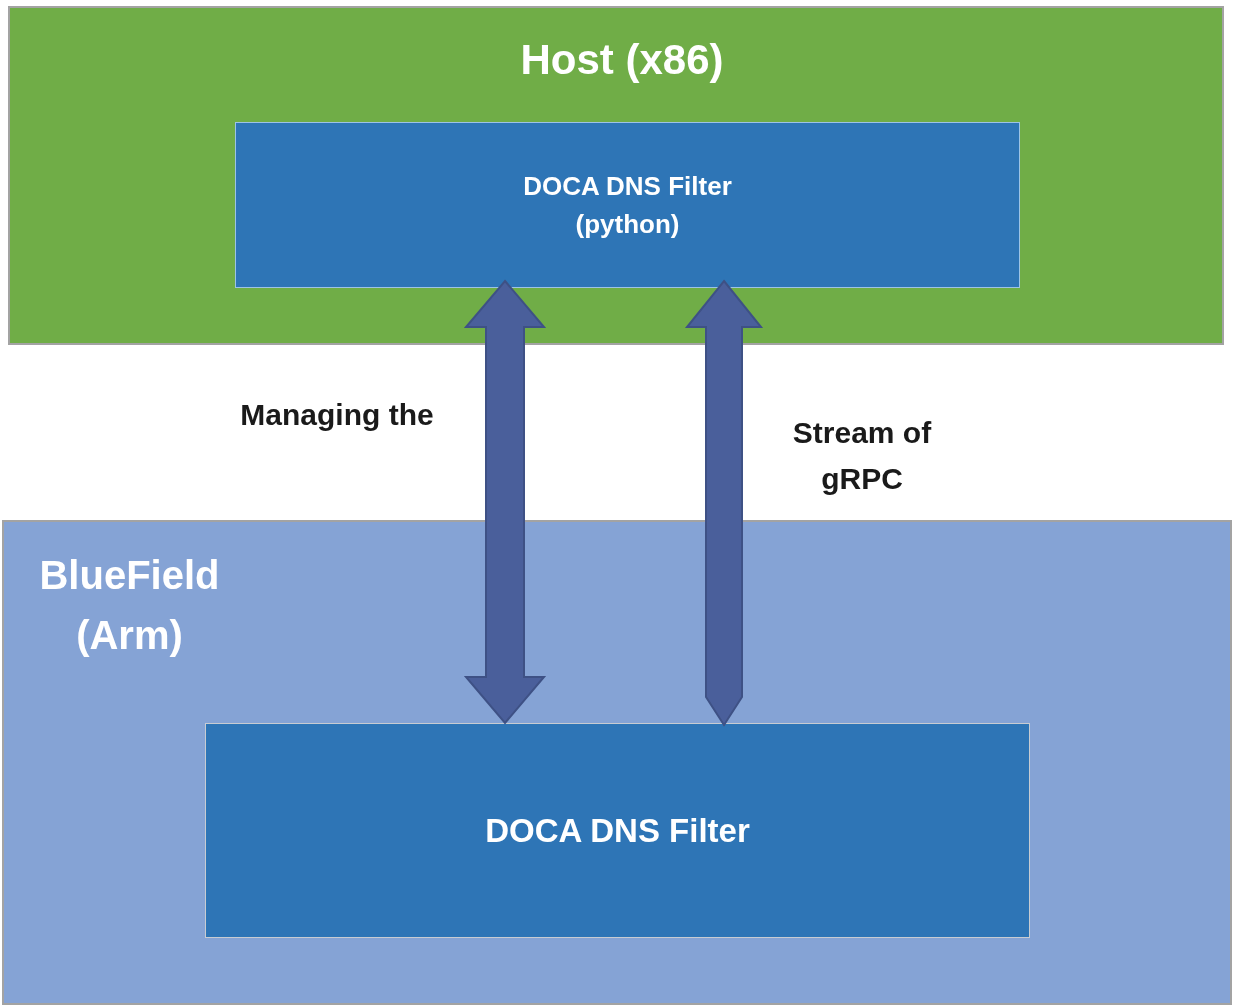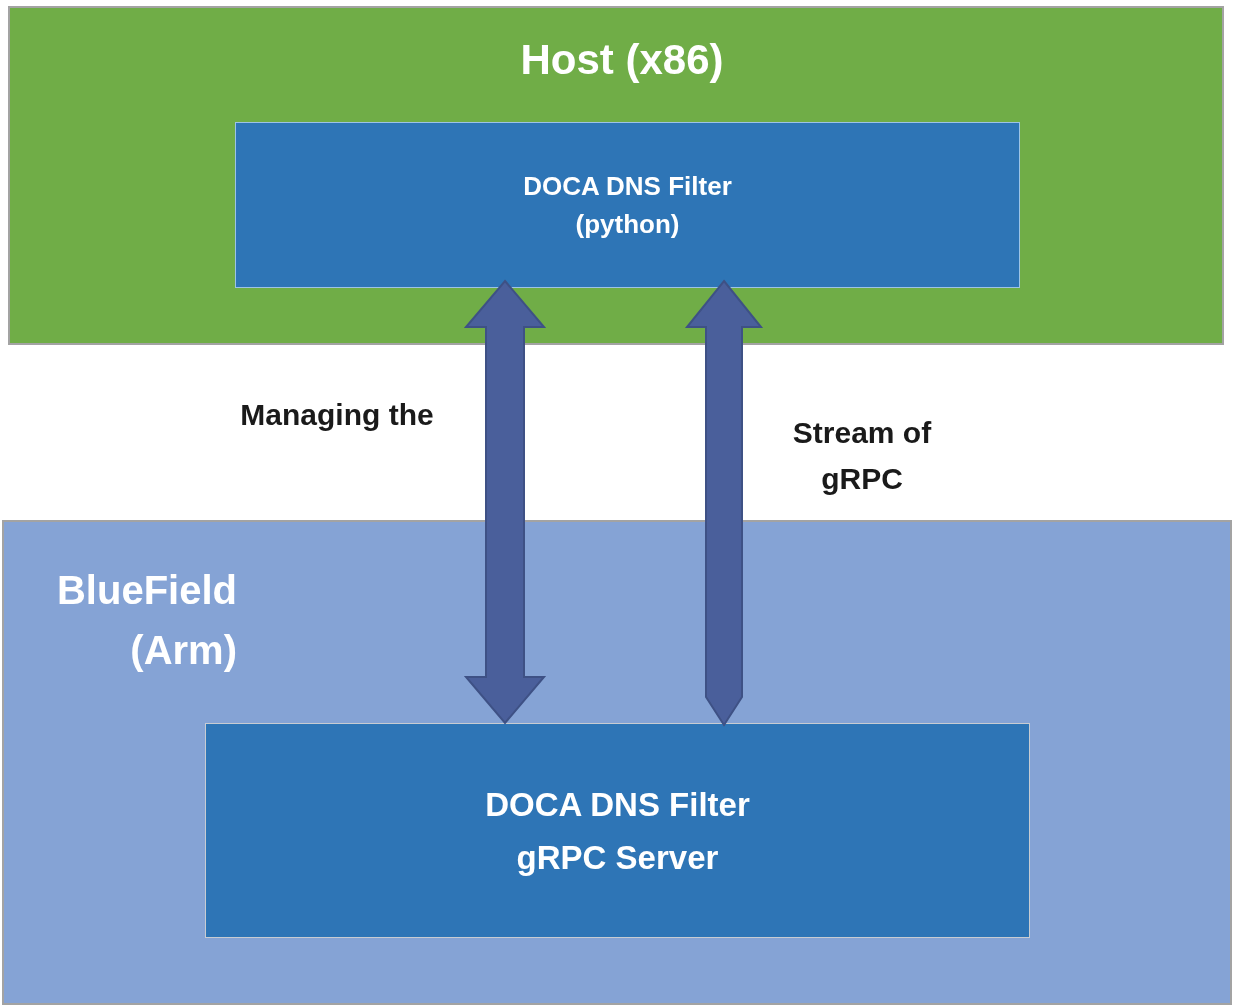--- a/index.html
+++ b/index.html
@@ -51,23 +51,23 @@
   }
   .bluefield-region {
     position: absolute;
     left: 2px; top: 520px;
     width: 1230px; height: 485px;
     background: var(--bluefield-bg);
     border: 2px solid var(--region-border);
   }
   .bluefield-title {
     position: absolute;
-    left: 18px; top: 38px;
+    left: 18px; top: 23px;
     width: 215px;
-    text-align: right;
+    text-align: center;
     color: var(--title-text);
     font-size: 40px;
     font-weight: 700;
     line-height: 60px;
   }
   .server-box {
     position: absolute;
     left: 205px; top: 723px;
     width: 825px; height: 215px;
     background: var(--box-bg);
@@ -126,21 +126,20 @@
 
   <div class="bluefield-region">
     <div class="bluefield-title">
       <span>BlueField</span><br>
       <span>(Arm)</span>
     </div>
   </div>
 
   <div class="server-box">
     <span>DOCA DNS Filter</span>
-    <span>gRPC Server</span>
   </div>
 
   <svg class="arrow-layer" viewBox="0 0 1234 1007" xmlns="http://www.w3.org/2000/svg">
 
     <polygon points="505,281 544,327 524,327 524,677 544,677 505,723 466,677 486,677 486,327 466,327"></polygon>
 
     <polygon points="724,281 761,327 742,327 742,697 724,725 706,697 706,327 687,327"></polygon>
   </svg>
 
   <div class="annotation annotation-managing">

